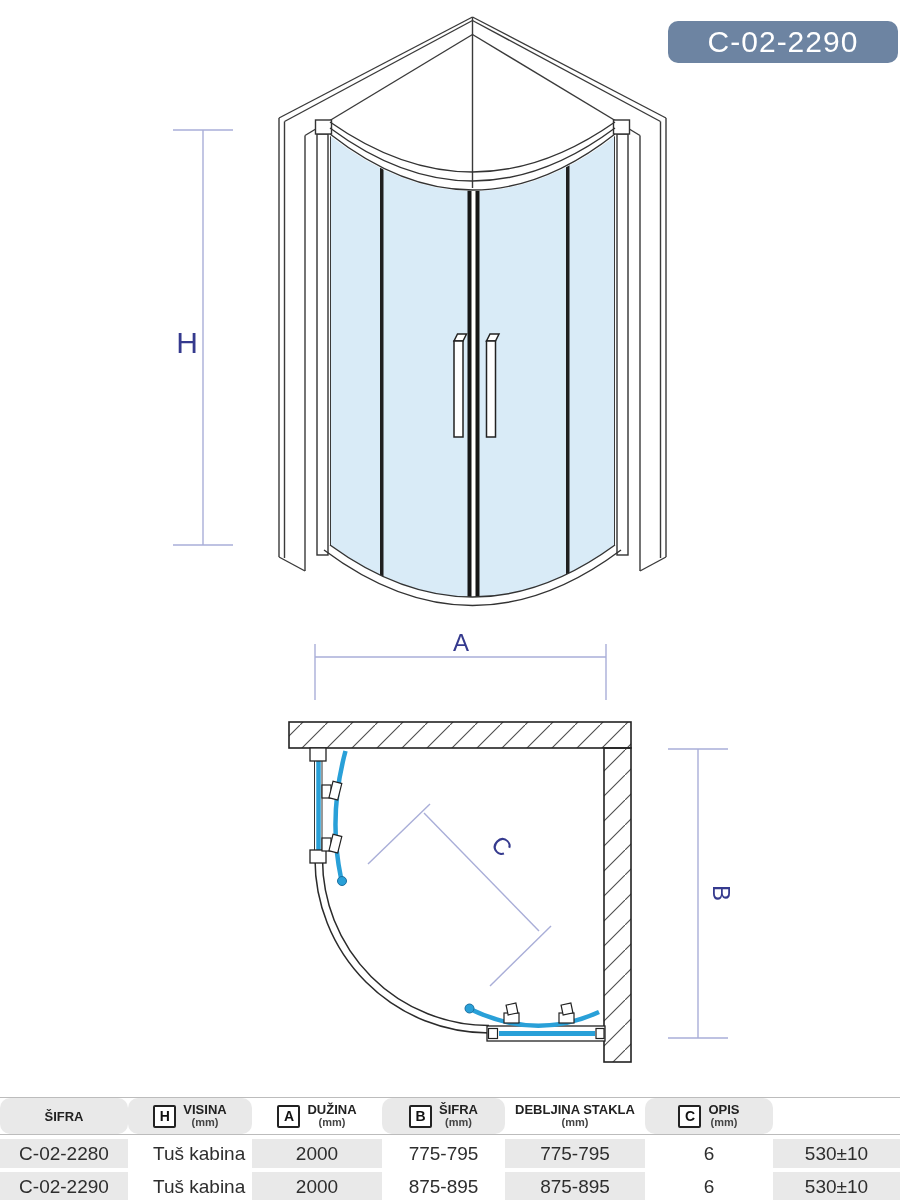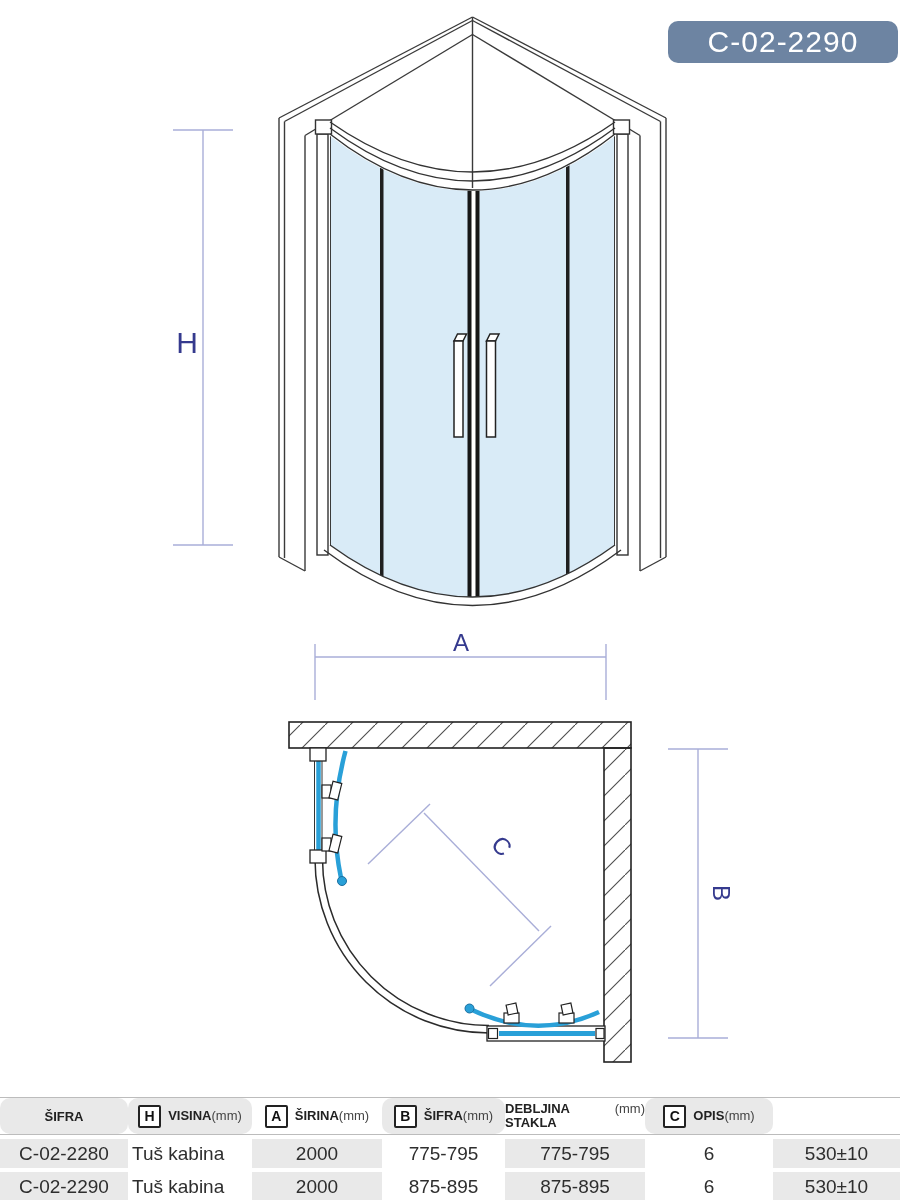--- a/index.html
+++ b/index.html
@@ -25,33 +25,33 @@
     grid-template-columns:128px 124px 130px 123px 140px 128px 127px;
   }
   .thead{
     height:36px;border-top:1px solid #bcbcbc;border-bottom:1px solid #bcbcbc;
   }
   .thead .cell{
     display:flex;align-items:center;justify-content:center;gap:7px;
     font-size:13px;font-weight:bold;color:#222;border-radius:10px;
   }
   .cell.shade{background:#e9e9e9;}
-  .hstack{display:flex;flex-direction:row;line-height:1.05;}
-  .unit{font-size:13px;font-weight:normal;color:#444;}
+  .hstack{display:flex;flex-direction:column;align-items:center;line-height:1.05;}
+  .unit{font-size:11px;font-weight:bold;color:#444;}
   .letterbox{
     width:19px;height:19px;border:2px solid #222;border-radius:2px;
     display:flex;align-items:center;justify-content:center;
     font-size:14px;font-weight:bold;color:#111;background:#fff;flex:0 0 auto;
   }
   .trow{height:29px;margin-top:4px;}
   .trow:first-of-type{margin-top:5px;}
   .trow .cell{
     display:flex;align-items:center;justify-content:center;font-size:19px;
   }
-  .trow .cell.left{justify-content:flex-start;padding-left:4px;text-align:center;}
+  .trow .cell.left{justify-content:flex-start;padding-left:25px;text-align:center;}
 </style>
 </head>
 <body>
 
 <svg class="stage" viewBox="0 0 900 1096">
   <defs>
     <pattern id="hatch" patternUnits="userSpaceOnUse" width="25" height="25">
       <path d="M-1,26 L26,-1" stroke="#4a4a4a" stroke-width="1.1" fill="none"></path>
     </pattern>
     <clipPath id="glassClip">
@@ -207,21 +207,21 @@
     <div class="cell shade">
       <span class="letterbox">H</span>
       <span class="hstack">
           <span>VISINA</span>
           <span class="unit">(mm)</span>
         </span>
     </div>
     <div class="cell">
       <span class="letterbox">A</span>
       <span class="hstack">
-          <span>ŠIRINA</span>
+          <span>DUŽINA</span>
           <span class="unit">(mm)</span>
         </span>
     </div>
     <div class="cell shade">
       <span class="letterbox">B</span>
       <span class="hstack">
           <span>ŠIFRA</span>
           <span class="unit">(mm)</span>
         </span>
     </div>

